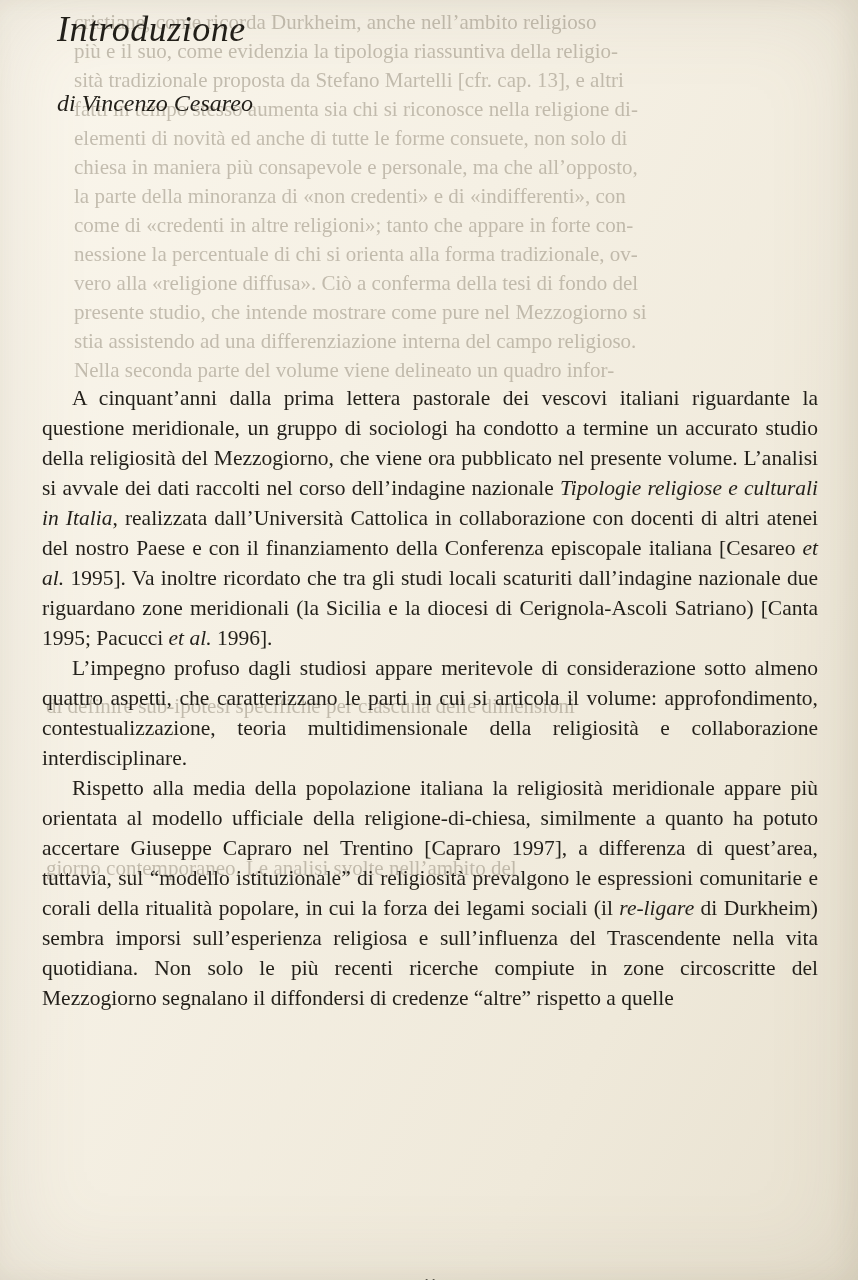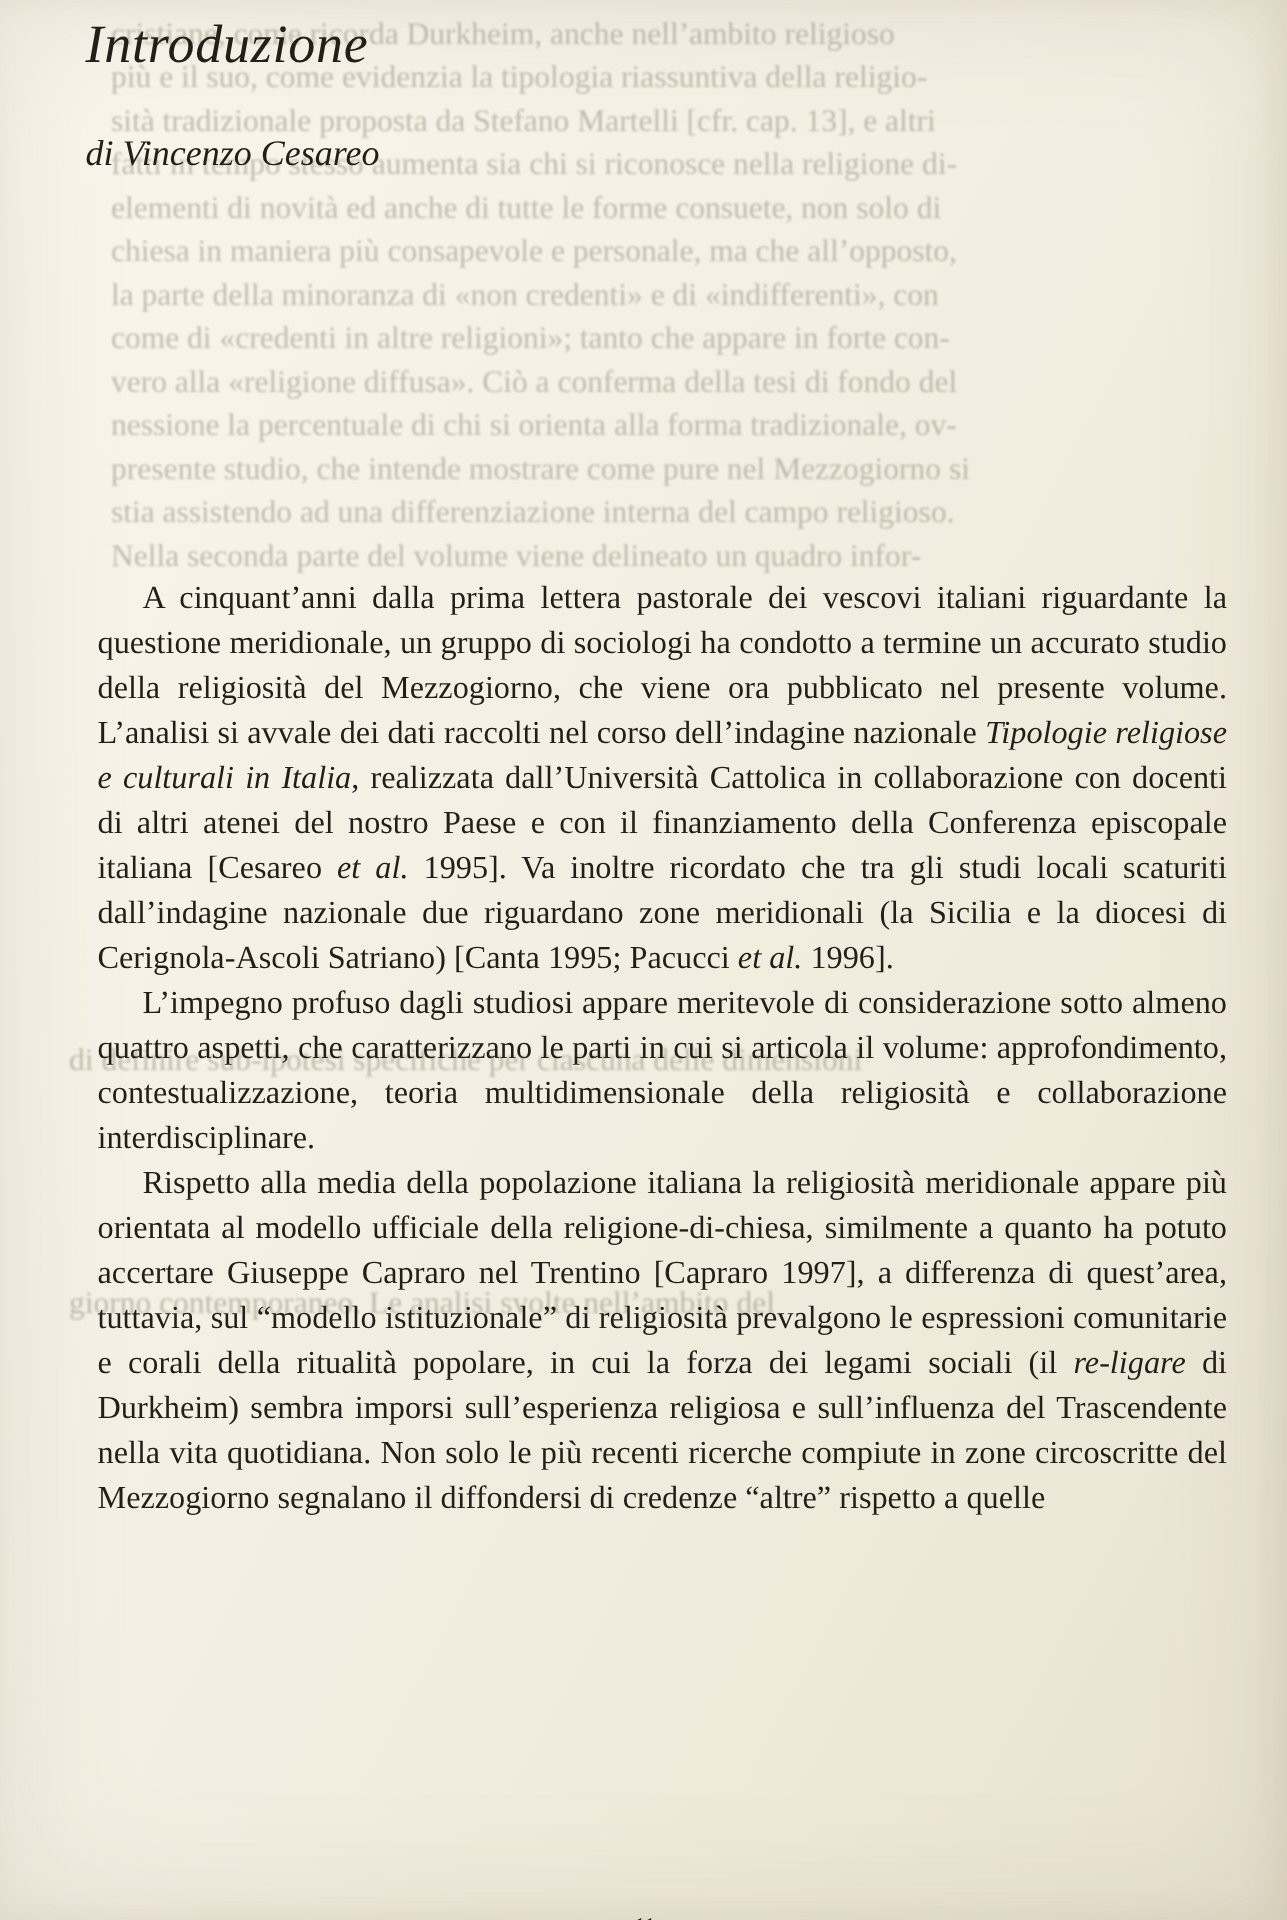--- a/index.html
+++ b/index.html
@@ -62,21 +62,21 @@
     left: 42px;
     top: 383px;
     width: 776px;
     z-index: 2;
     font-size: 21.5px;
     line-height: 30px;
     text-align: justify;
     hyphens: auto;
     -webkit-hyphens: auto;
   }
-  .body-text p { text-indent: 30px; margin-left: 23px; }
+  .body-text p { text-indent: 30px; }
   .body-text em { font-style: italic; }
 
   .folio {
     position: absolute;
     left: 0; right: 0;
     top: 1276px;
     z-index: 2;
     text-align: center;
     font-style: italic;
     font-size: 16px;
@@ -89,22 +89,22 @@
 
   <div class="bleed bleed-top">
       <div>cristiane, come ricorda Durkheim, anche nell’ambito religioso</div>
       <div>più e il suo, come evidenzia la tipologia riassuntiva della religio-</div>
       <div>sità tradizionale proposta da Stefano Martelli [cfr. cap. 13], e altri</div>
       <div>fatti in tempo stesso aumenta sia chi si riconosce nella religione di-</div>
       <div>elementi di novità ed anche di tutte le forme consuete, non solo di</div>
       <div>chiesa in maniera più consapevole e personale, ma che all’opposto,</div>
       <div>la parte della minoranza di «non credenti» e di «indifferenti», con</div>
       <div>come di «credenti in altre religioni»; tanto che appare in forte con-</div>
+      <div>nessione la percentuale di chi si orienta alla forma tradizionale, ov-</div>
       <div>vero alla «religione diffusa». Ciò a conferma della tesi di fondo del</div>
-      <div>nessione la percentuale di chi si orienta alla forma tradizionale, ov-</div>
       <div>presente studio, che intende mostrare come pure nel Mezzogiorno si</div>
       <div>stia assistendo ad una differenziazione interna del campo religioso.</div>
       <div>Nella seconda parte del volume viene delineato un quadro infor-</div>
     </div>
 
   <div class="bleed bleed-frag1">
       <div>di definire sub-ipotesi specifiche per ciascuna delle dimensioni</div>
     </div>
 
   <div class="bleed bleed-frag2">

